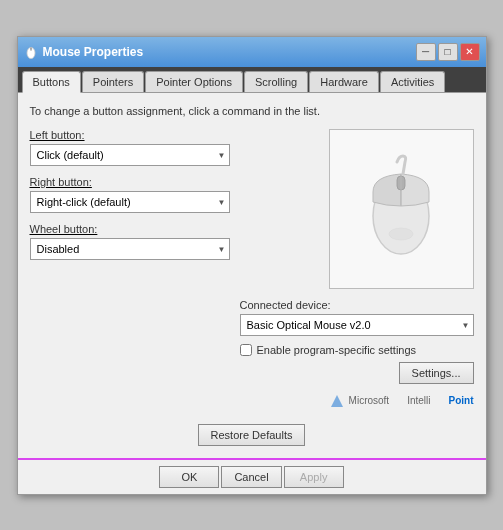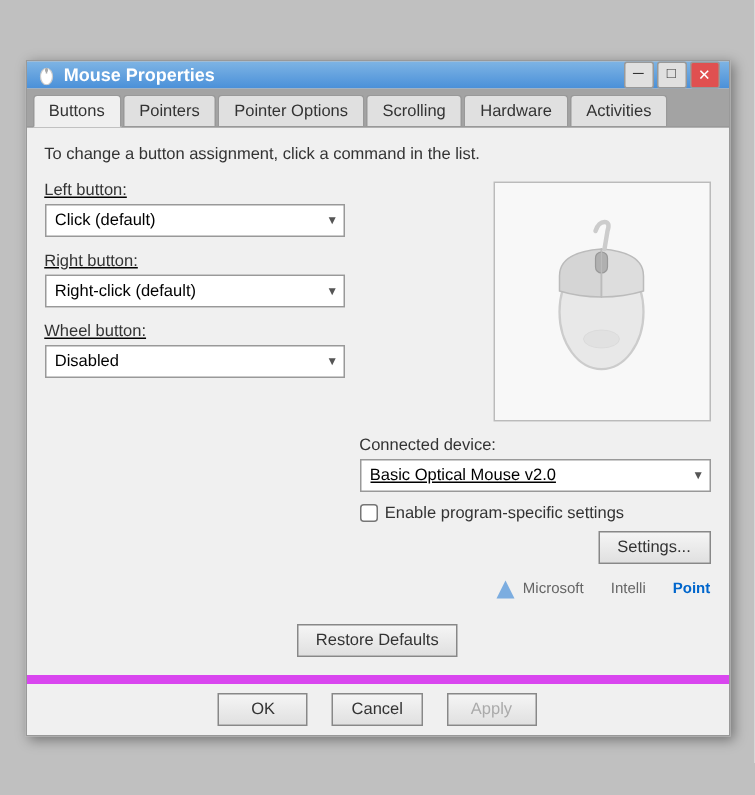--- a/index.html
+++ b/index.html
@@ -19,21 +19,21 @@
       border: 1px solid #999;
       box-shadow: 2px 2px 8px rgba(0,0,0,0.4);
     }
     .title-bar {
       background: linear-gradient(to bottom, #7eb4e4, #4a90d9);
       color: white;
       padding: 4px 6px;
       display: flex;
       align-items: center;
       justify-content: space-between;
-      height: 18px;
+      height: 30px;
     }
     .title-bar-left {
       display: flex;
       align-items: center;
       gap: 5px;
     }
     .title-icon {
       width: 14px;
       height: 14px;
     }
@@ -56,21 +56,21 @@
       align-items: center;
       justify-content: center;
       cursor: pointer;
       color: #333;
     }
     .title-btn.close {
       background: #e05050;
       color: white;
     }
     .tab-bar {
-      background: #a3a3a3;
+      background: #404040;
       display: flex;
       border-bottom: 1px solid #999;
       padding-top: 4px;
       padding-left: 4px;
       gap: 1px;
     }
     .tab {
       padding: 4px 10px;
       border: 1px solid #999;
       border-bottom: none;
@@ -205,23 +205,23 @@
       color: #666;
     }
     .point-text {
       font-size: 10px;
       color: #0066cc;
       font-weight: 600;
     }
     .footer {
       display: flex;
       justify-content: center;
-      gap: 16px;
+      gap: 2px;
       padding: 6px 12px;
-      border-top: 6px solid #d946ef;
+      border-top: 2px solid #d946ef;
       background: #f0f0f0;
       align-items: center;
     }
     .restore-btn-row {
       display: flex;
       justify-content: center;
       margin-top: 4px;
     }
     .main-content-row {
       display: flex;
@@ -315,21 +315,21 @@
 
             <path d="M36 8 Q38 2 42 2 Q46 2 44 8 L42 20" fill="none" stroke="#ccc" stroke-width="3" stroke-linecap="round"></path>
 
             <ellipse cx="40" cy="80" rx="12" ry="6" fill="#ddd" stroke="#ccc" stroke-width="0.5" opacity="0.6"></ellipse>
           </svg>
         </div>
 
         <div class="connected-section">
           <div class="connected-label">Connected device:</div>
           <div class="select-wrapper">
-            <select class="dropdown" style="width:100%;text-decoration:underline;">
+            <select class="dropdown" style="width:100%;">
               <option value="Basic Optical Mouse v2.0">Basic Optical Mouse v2.0</option>
             </select>
           </div>
         </div>
 
         <div class="checkbox-row" style="width:100%; justify-content:flex-start; margin-top:8px;">
           <input type="checkbox" style="width: 12px; height: 12px;">
           <span class="checkbox-label">Enable program-specific settings</span>
         </div>
 

